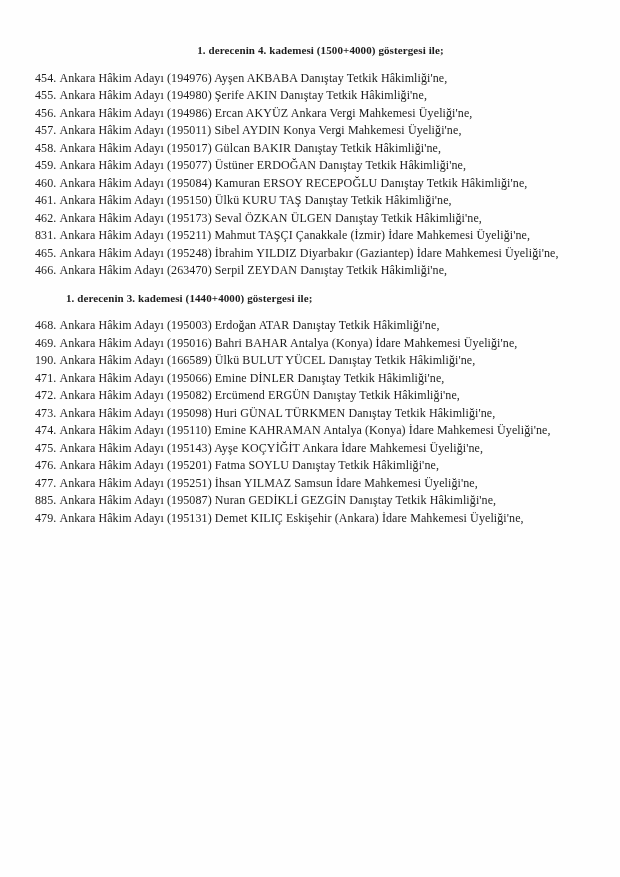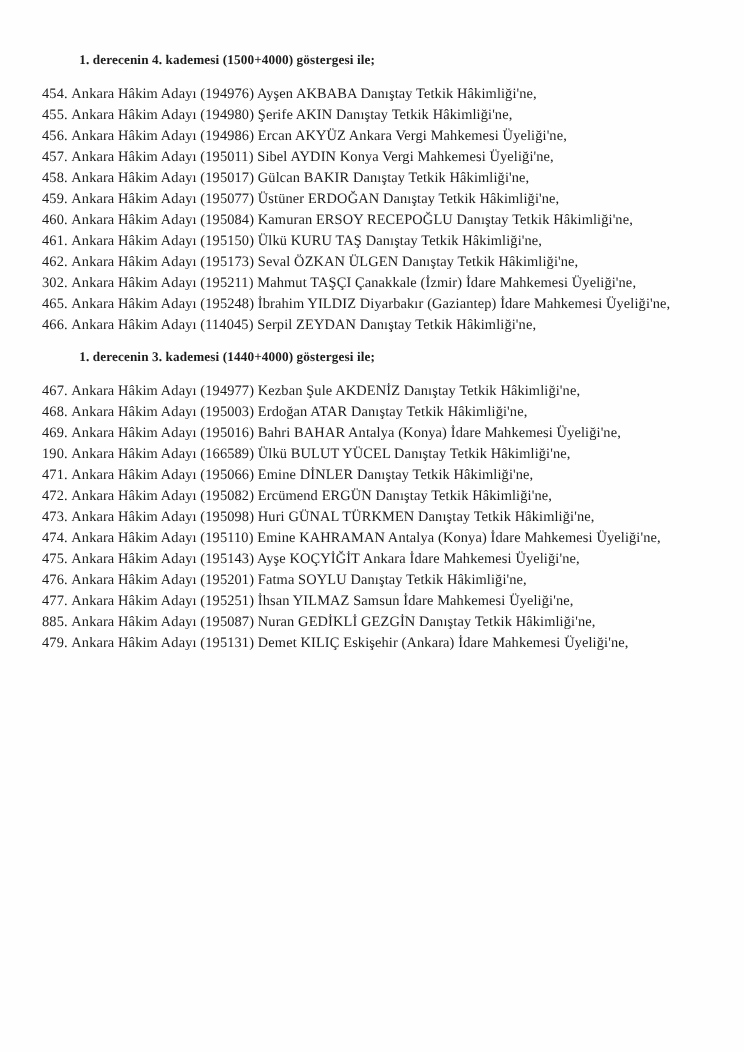--- a/index.html
+++ b/index.html
@@ -26,20 +26,21 @@
   .section-heading {
     font-size: 11px;
     font-weight: bold;
     line-height: 17.5px;
     margin: 10px 0 10px 0;
     text-indent: 31px;
     letter-spacing: 0.1px;
   }
   .section:first-child .section-heading {
     margin-top: 0;
+    text-align: center;
   }
   .entries {
     margin: 0;
     padding: 0;
   }
   .entry {
     font-size: 12px;
     line-height: 17.5px;
     margin: 0;
     width: 514px;
@@ -71,32 +72,31 @@
 
   <p class="entry"><span class="num">459.</span><span>Ankara Hâkim Adayı (195077) Üstüner ERDOĞAN Danıştay Tetkik Hâkimliği'ne,</span></p>
 
   <p class="entry"><span class="num">460.</span><span>Ankara Hâkim Adayı (195084) Kamuran ERSOY RECEPOĞLU Danıştay Tetkik Hâkimliği'ne,</span></p>
 
   <p class="entry"><span class="num">461.</span><span>Ankara Hâkim Adayı (195150) Ülkü KURU TAŞ Danıştay Tetkik Hâkimliği'ne,</span></p>
 
   <p class="entry"><span class="num">462.</span><span>Ankara Hâkim Adayı (195173) Seval ÖZKAN ÜLGEN Danıştay Tetkik Hâkimliği'ne,</span></p>
 
 
-  <p class="entry"><span class="num">302.</span><span>Ankara Hâkim Adayı (195211) Mahmut TAŞÇI Çanakkale (İzmir) İdare Mahkemesi Üyeliği'ne,</span></p>
+  <p class="entry"><span class="num">831.</span><span>Ankara Hâkim Adayı (195211) Mahmut TAŞÇI Çanakkale (İzmir) İdare Mahkemesi Üyeliği'ne,</span></p>
 
   <p class="entry"><span class="num">465.</span><span>Ankara Hâkim Adayı (195248) İbrahim YILDIZ Diyarbakır (Gaziantep) İdare Mahkemesi Üyeliği'ne,</span></p>
 
-  <p class="entry"><span class="num">466.</span><span>Ankara Hâkim Adayı (114045) Serpil ZEYDAN Danıştay Tetkik Hâkimliği'ne,</span></p>
+  <p class="entry"><span class="num">466.</span><span>Ankara Hâkim Adayı (263470) Serpil ZEYDAN Danıştay Tetkik Hâkimliği'ne,</span></p>
 </div>
   </div>
 
   <div class="section">
     <p class="section-heading">1. derecenin 3. kademesi (1440+4000) göstergesi ile;</p>
     <div class="entries">
-  <p class="entry"><span class="num">467.</span><span>Ankara Hâkim Adayı (194977) Kezban Şule AKDENİZ Danıştay Tetkik Hâkimliği'ne,</span></p>
 
   <p class="entry"><span class="num">468.</span><span>Ankara Hâkim Adayı (195003) Erdoğan ATAR Danıştay Tetkik Hâkimliği'ne,</span></p>
 
   <p class="entry"><span class="num">469.</span><span>Ankara Hâkim Adayı (195016) Bahri BAHAR Antalya (Konya) İdare Mahkemesi Üyeliği'ne,</span></p>
 
   <p class="entry"><span class="num">190.</span><span>Ankara Hâkim Adayı (166589) Ülkü BULUT YÜCEL Danıştay Tetkik Hâkimliği'ne,</span></p>
 
   <p class="entry"><span class="num">471.</span><span>Ankara Hâkim Adayı (195066) Emine DİNLER Danıştay Tetkik Hâkimliği'ne,</span></p>
 
   <p class="entry"><span class="num">472.</span><span>Ankara Hâkim Adayı (195082) Ercümend ERGÜN Danıştay Tetkik Hâkimliği'ne,</span></p>

